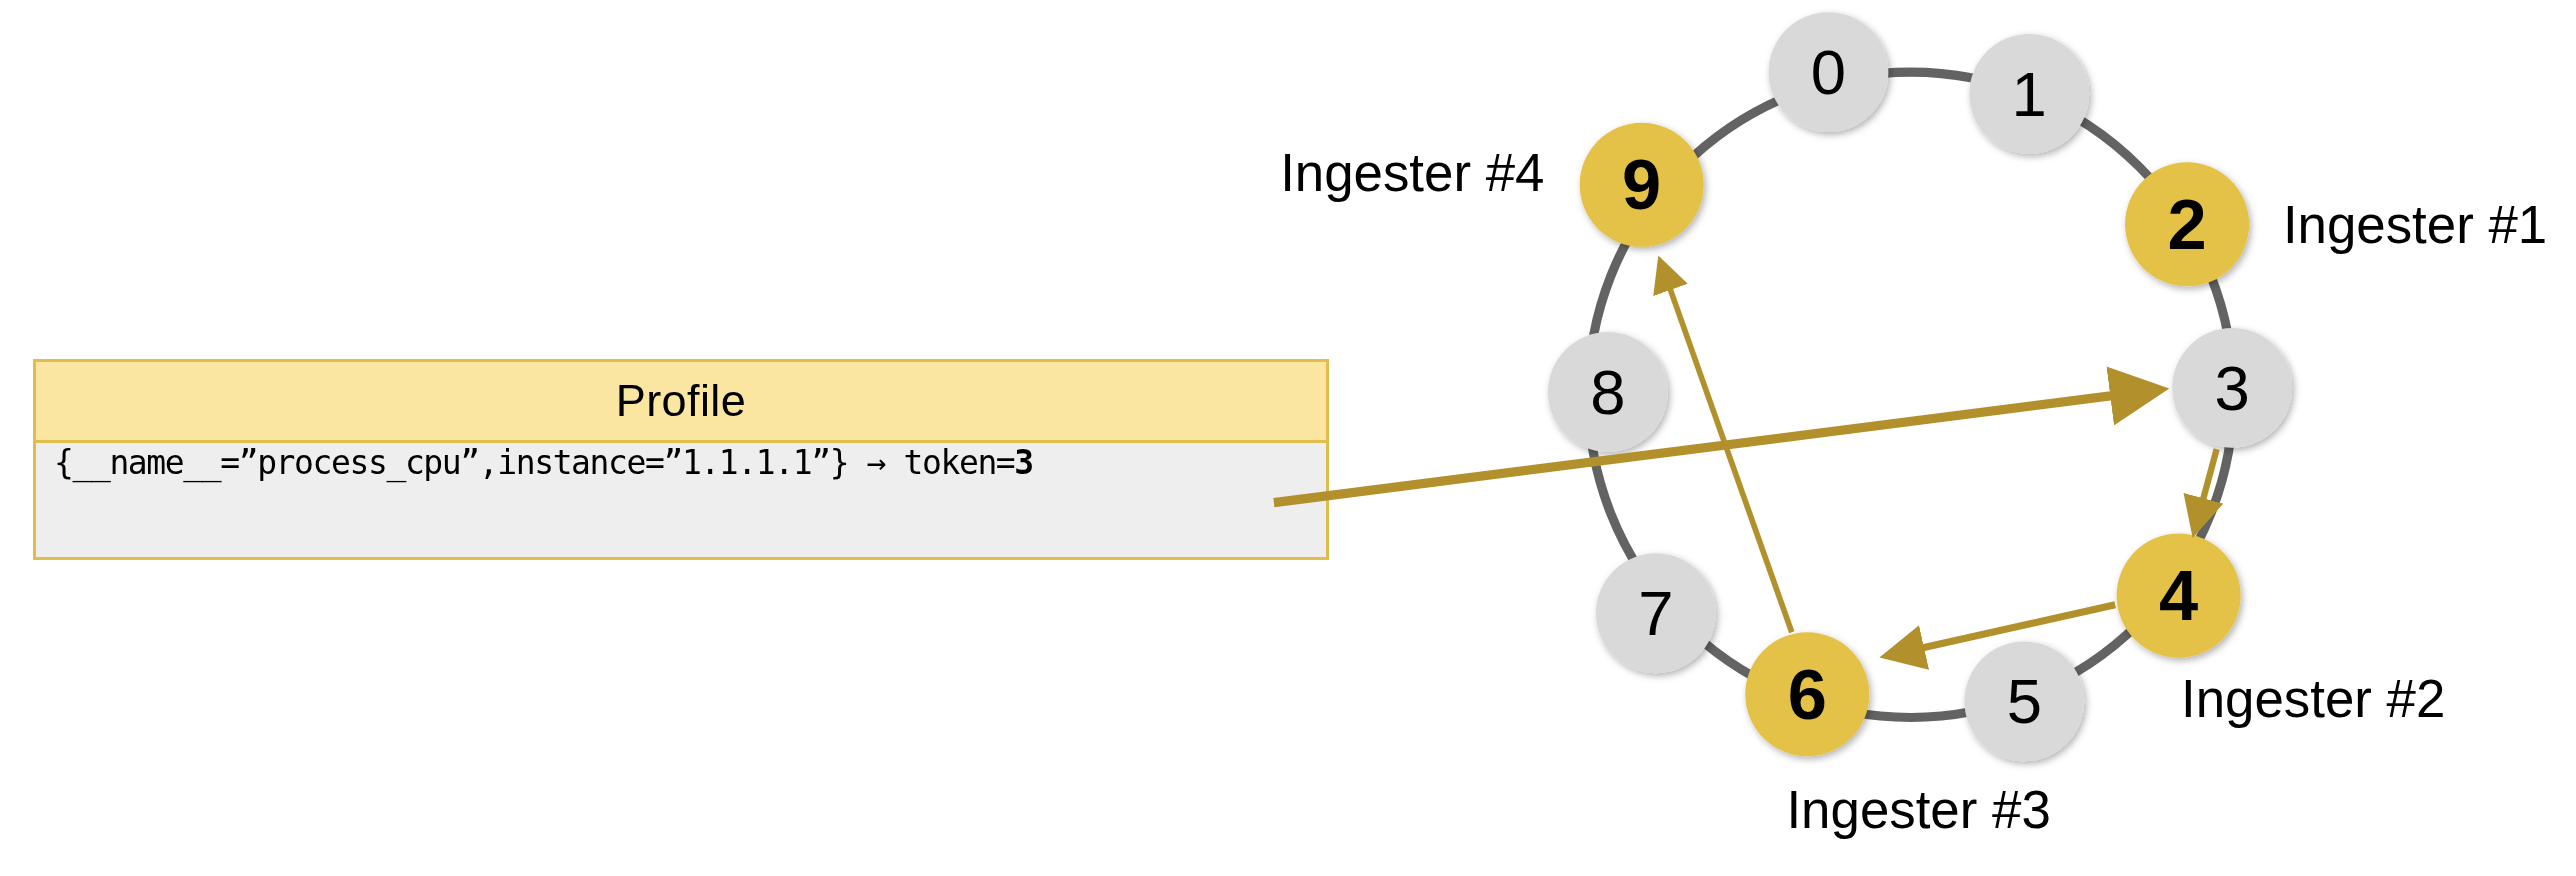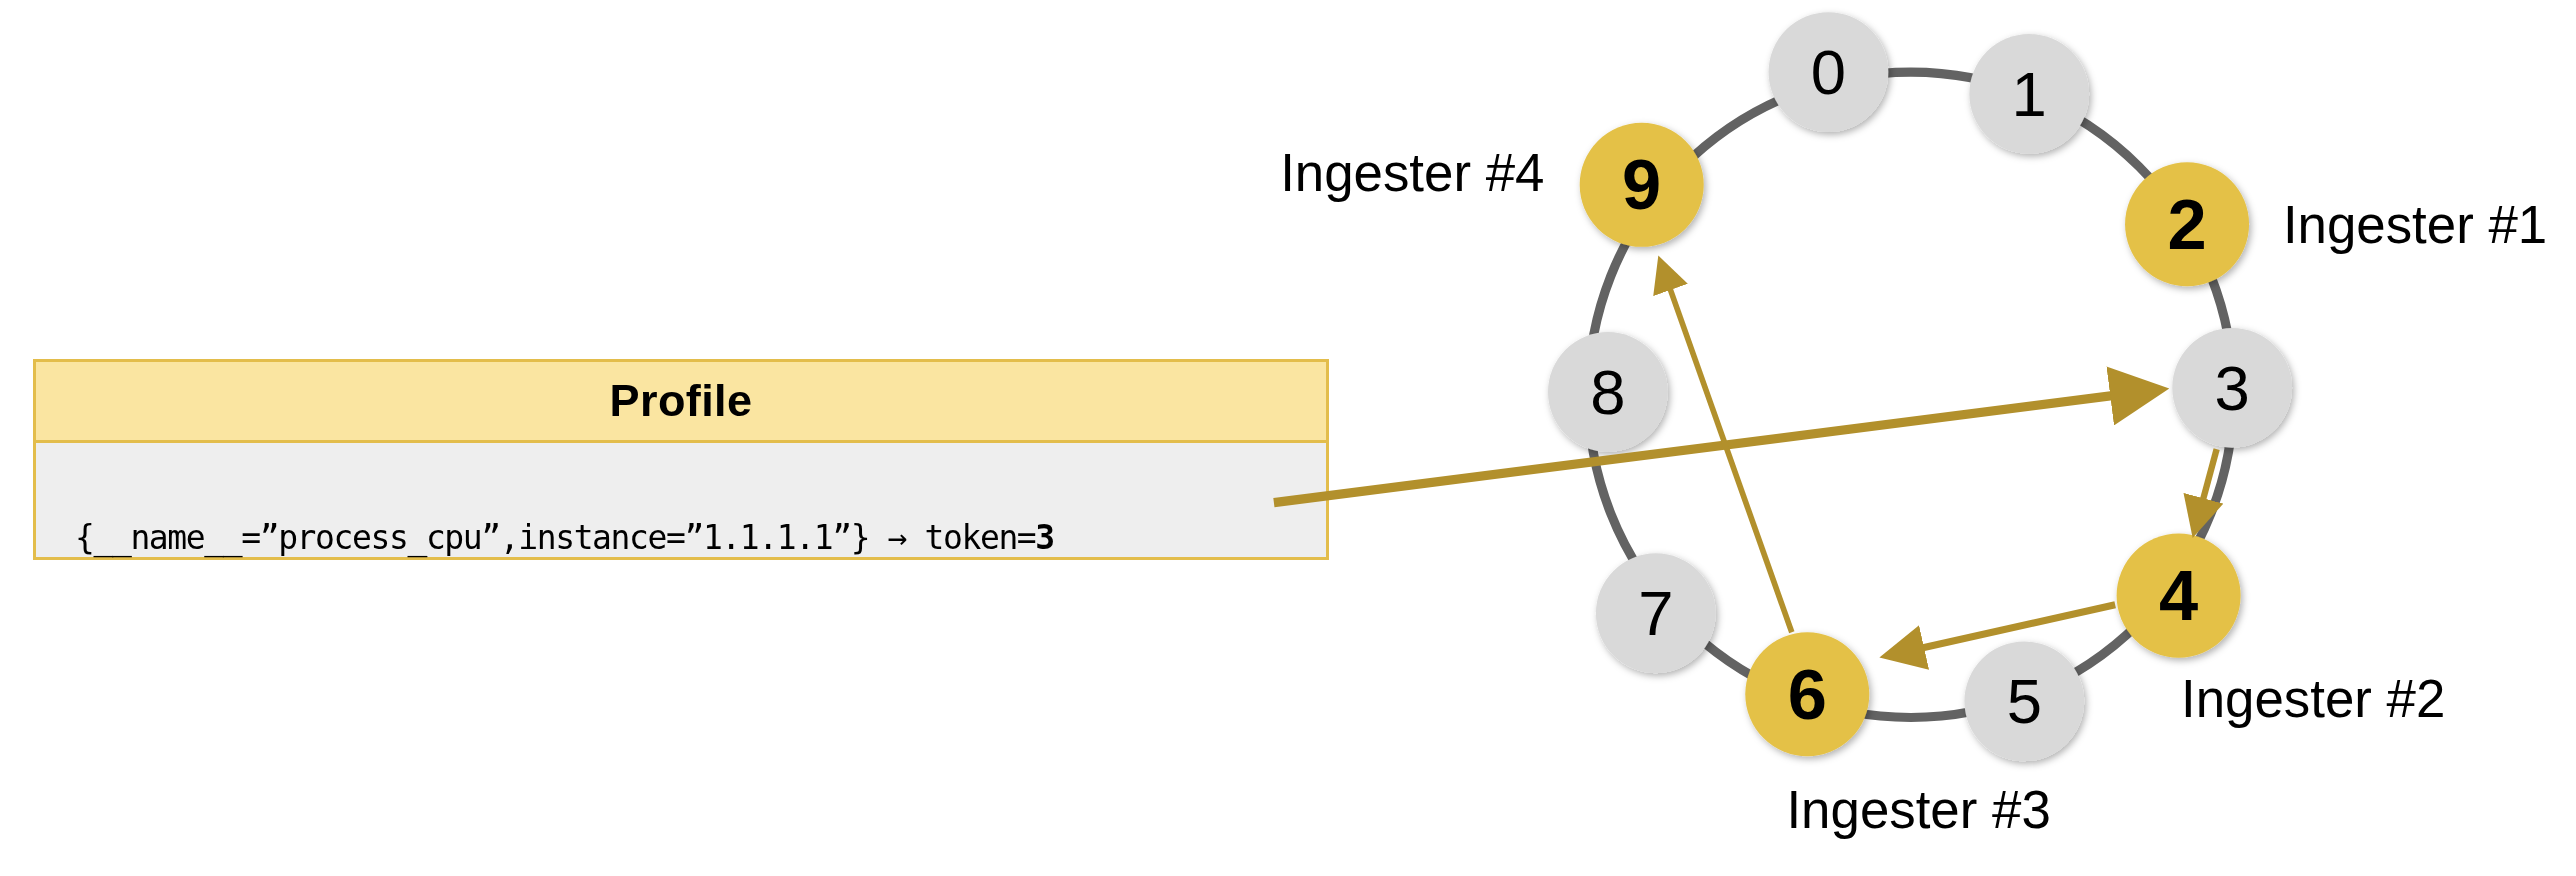--- a/index.html
+++ b/index.html
@@ -32,27 +32,26 @@
   .profile-header {
     height: 78px;
     background: var(--box-header-bg, #FAE5A1);
     border-bottom: 3.5px solid var(--box-border, #E3BD4B);
     display: flex;
     align-items: center;
     justify-content: center;
     font-size: 45px;
     letter-spacing: 0.4px;
     color: #000;
-    font-weight: bold;
   }
   .profile-body {
     height: 114px;
     display: flex;
-    align-items: flex-end;
-    padding-left: 39px;
+    align-items: flex-start;
+    padding-left: 18px;
     font-family: "DejaVu Sans Mono", monospace;
     font-size: 33px;
     letter-spacing: -1.4px;
     white-space: pre;
     color: #000;
   }
   .profile-body .tok-b {
     font-weight: 700;
   }
   

